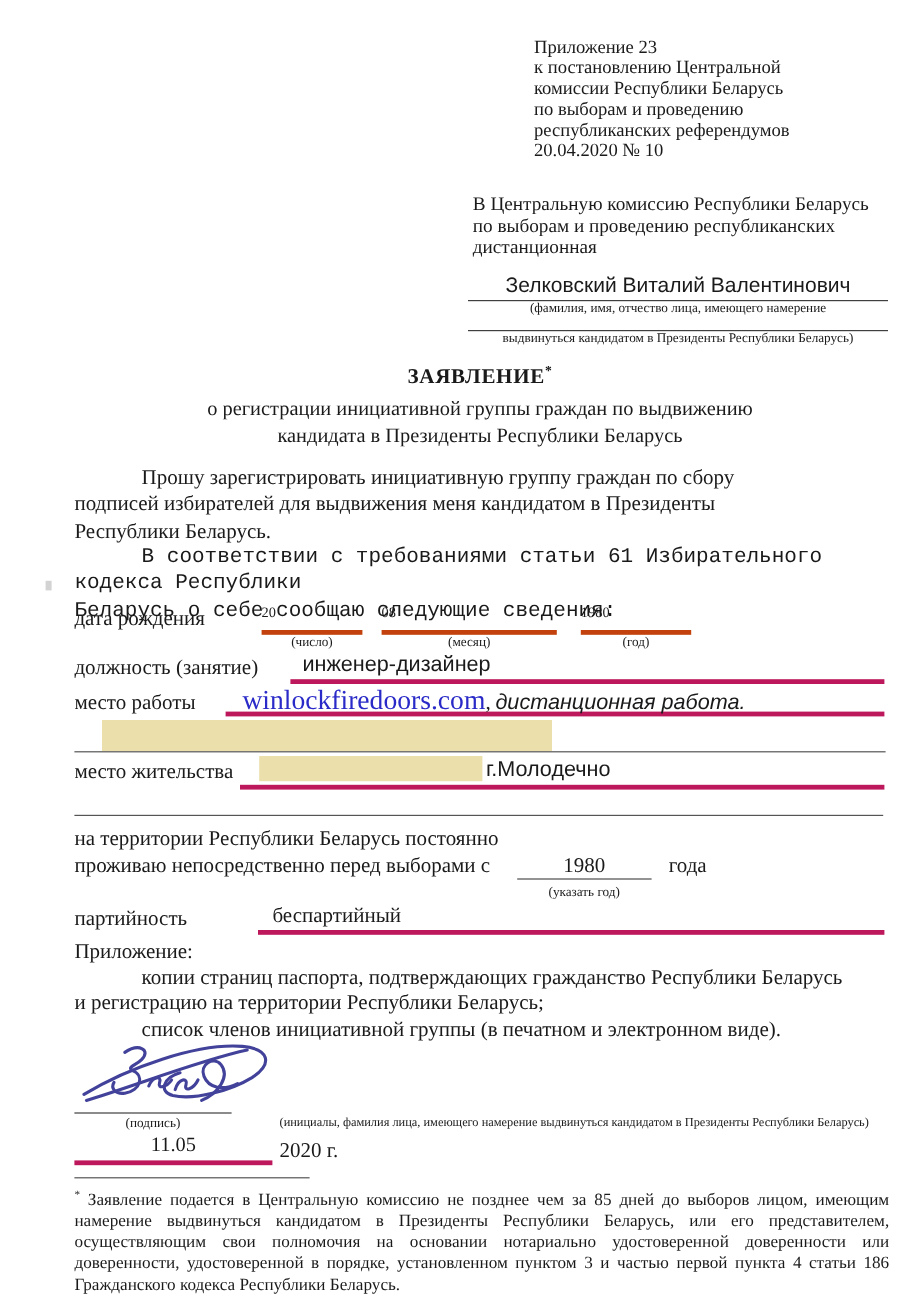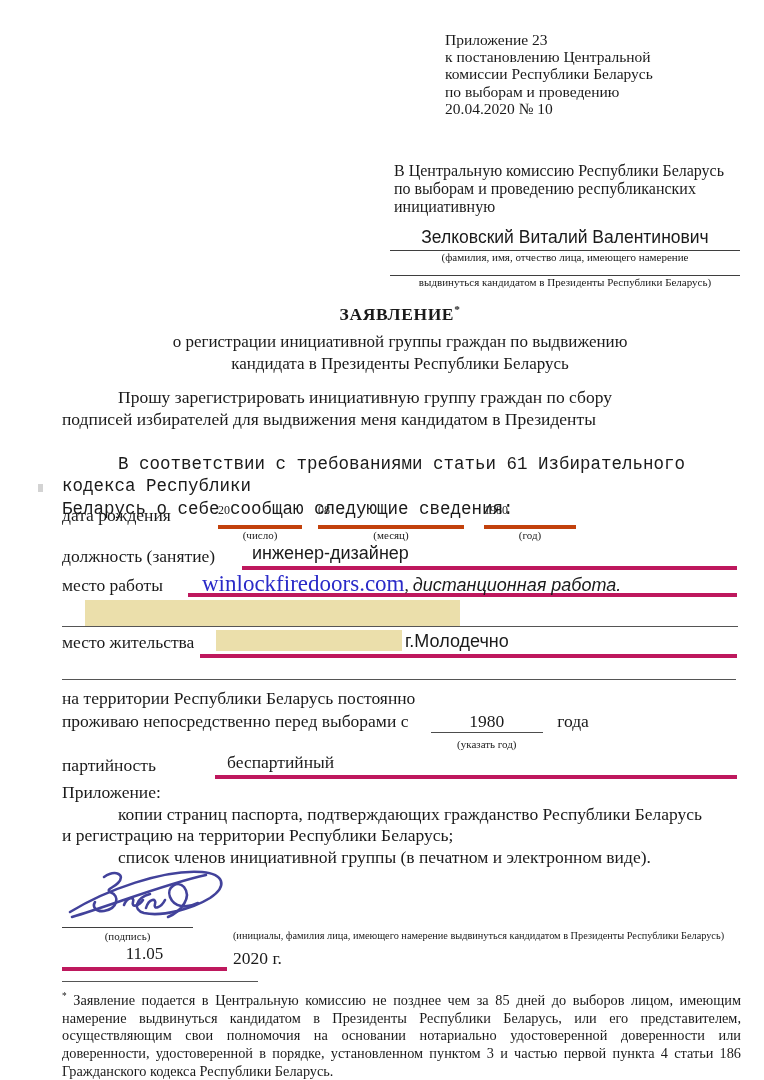--- a/index.html
+++ b/index.html
@@ -35,45 +35,47 @@
 </head>
 <body>
 
 <div class="page">
 
   <div class="abs ref-block" style="left:445px; top:31px; width:300px;">
     <div>Приложение 23</div>
     <div>к постановлению Центральной</div>
     <div>комиссии Республики Беларусь</div>
     <div>по выборам и проведению</div>
+    <div>республиканских референдумов</div>
     <div>20.04.2020 № 10</div>
   </div>
 
   <div class="abs addr-block" style="left:394px; top:162px; width:350px;">
     <div>В Центральную комиссию Республики Беларусь</div>
     <div>по выборам и проведению республиканских</div>
-    <div>инициативную</div>
+    <div>дистанционная</div>
   </div>
 
   <div class="abs name-block" style="left:390px; top:227px;">
     <div class="name-value sans">Зелковский Виталий Валентинович</div>
     <div class="caption">(фамилия, имя, отчество лица, имеющего намерение</div>
     <div class="blank-line"></div>
     <div class="caption">выдвинуться кандидатом в Президенты Республики Беларусь)</div>
   </div>
 
   <div class="abs" style="left:62px; top:303px; width:676px; text-align:center;">
     <div class="doc-title"><span>ЗАЯВЛЕНИЕ</span><sup>*</sup></div>
     <div class="doc-sub" style="margin-top:6px;">о регистрации инициативной группы граждан по выдвижению</div>
     <div class="doc-sub">кандидата в Президенты Республики Беларусь</div>
   </div>
 
   <div class="abs body-par" style="left:62px; top:386px; width:600px;">
     <div class="indent">Прошу зарегистрировать инициативную группу граждан по сбору</div>
     <div>подписей избирателей для выдвижения меня кандидатом в Президенты</div>
+    <div>Республики Беларусь.</div>
   </div>
 
   <div class="abs" style="left:38px; top:484px; width:5px; height:8px; background:#b5b5b5; opacity:.6;"></div>
 
   <div class="abs body-par" style="left:62px; top:453px; width:690px;font-family:Liberation Mono, monospace;">
     <div class="indent">В соответствии с требованиями статьи 61 Избирательного кодекса Республики</div>
     <div>Беларусь о себе сообщаю следующие сведения:</div>
   </div>
 
   <div class="abs field-label" style="left:62px; top:505px;">дата рождения</div>

